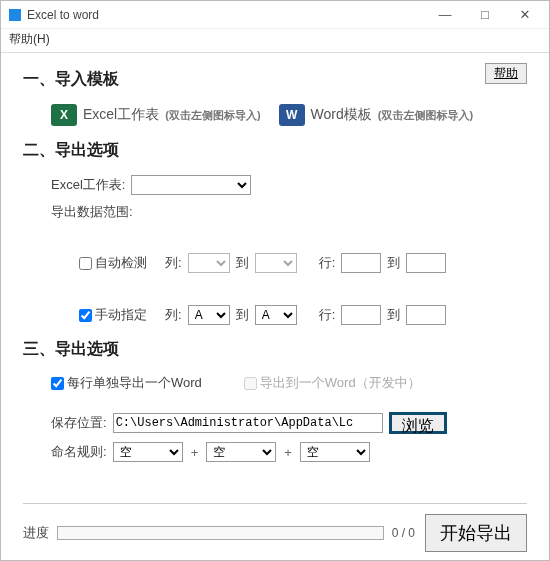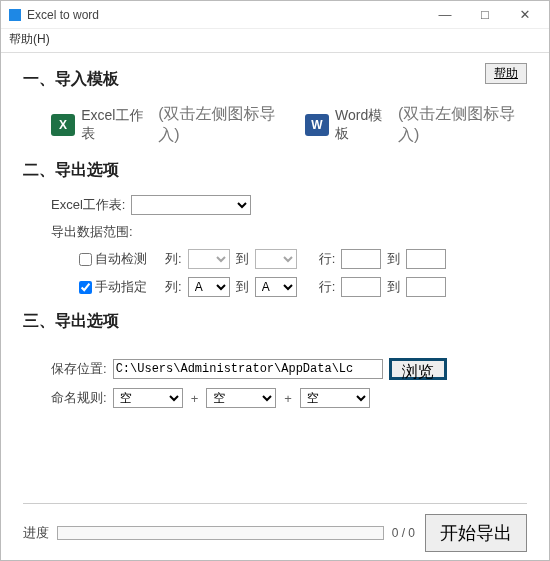--- a/index.html
+++ b/index.html
@@ -53,41 +53,41 @@
   }
   .sec-head {
     font-size: 16px;
     font-weight: bold;
     color: #222;
     margin-top: 6px;
     margin-bottom: 6px;
   }
   .row { display: flex; align-items: center; gap: 6px; }
   .indent1 { padding-left: 28px; }
-  .indent2 { padding-left: 56px; }
+  .indent2 { padding-left: 56px; margin-top: 24px; }
   .help-btn {
     border: 1px solid #999;
     background: #eee;
     padding: 1px 8px;
     font-size: 12px;
     cursor: default;
     text-decoration: underline;
   }
   .app-icon {
     width: 26px; height: 22px;
     border-radius: 3px;
     display: inline-flex;
     align-items: center; justify-content: center;
     color: #fff; font-weight: bold; font-size: 12px;
     font-family: "Segoe UI", sans-serif;
   }
   .excel-icon { background: #1e7145; }
   .word-icon { background: #2b5797; }
   .tpl-text { font-size: 14px; color: #555; }
-  .hint { color: #777; font-size: 16px; }
+  .hint { color: #777; font-size: 11px; font-weight: bold; }
   .lbl { font-size: 13px; color: #444; }
   select.combo, input.field {
     border: 1px solid #999;
     background: #fff;
     font-size: 12px;
     padding: 1px 2px;
     height: 20px;
   }
   select.combo.wide { width: 120px; }
   select.combo.sm { width: 42px; }
@@ -218,20 +218,31 @@
       <select class="combo sm"><option>A</option></select>
       <span style="width:10px"></span>
       <span class="lbl">行:</span>
       <input class="field sm" value="" style="">
       <span class="lbl">到</span>
       <input class="field sm" value="" style="">
     </div>
 
     <div class="sec-head">三、导出选项</div>
 
+    <div class="row indent1">
+      <label class="chk-lbl">
+        <input type="checkbox" class="chk" checked="" style="">
+        <span>每行单独导出一个Word</span>
+      </label>
+      <span style="width:30px"></span>
+      <label class="chk-lbl disabled">
+        <input type="checkbox" class="chk" disabled="" style="">
+        <span>导出到一个Word（开发中）</span>
+      </label>
+    </div>
 
     <div class="spacer-v"></div>
 
     <div class="row indent1">
       <span class="lbl">保存位置:</span>
       <input class="field save" value="C:\Users\Administrator\AppData\Lc" style="">
       <button class="btn">浏览</button>
     </div>
 
     <div class="row indent1">

